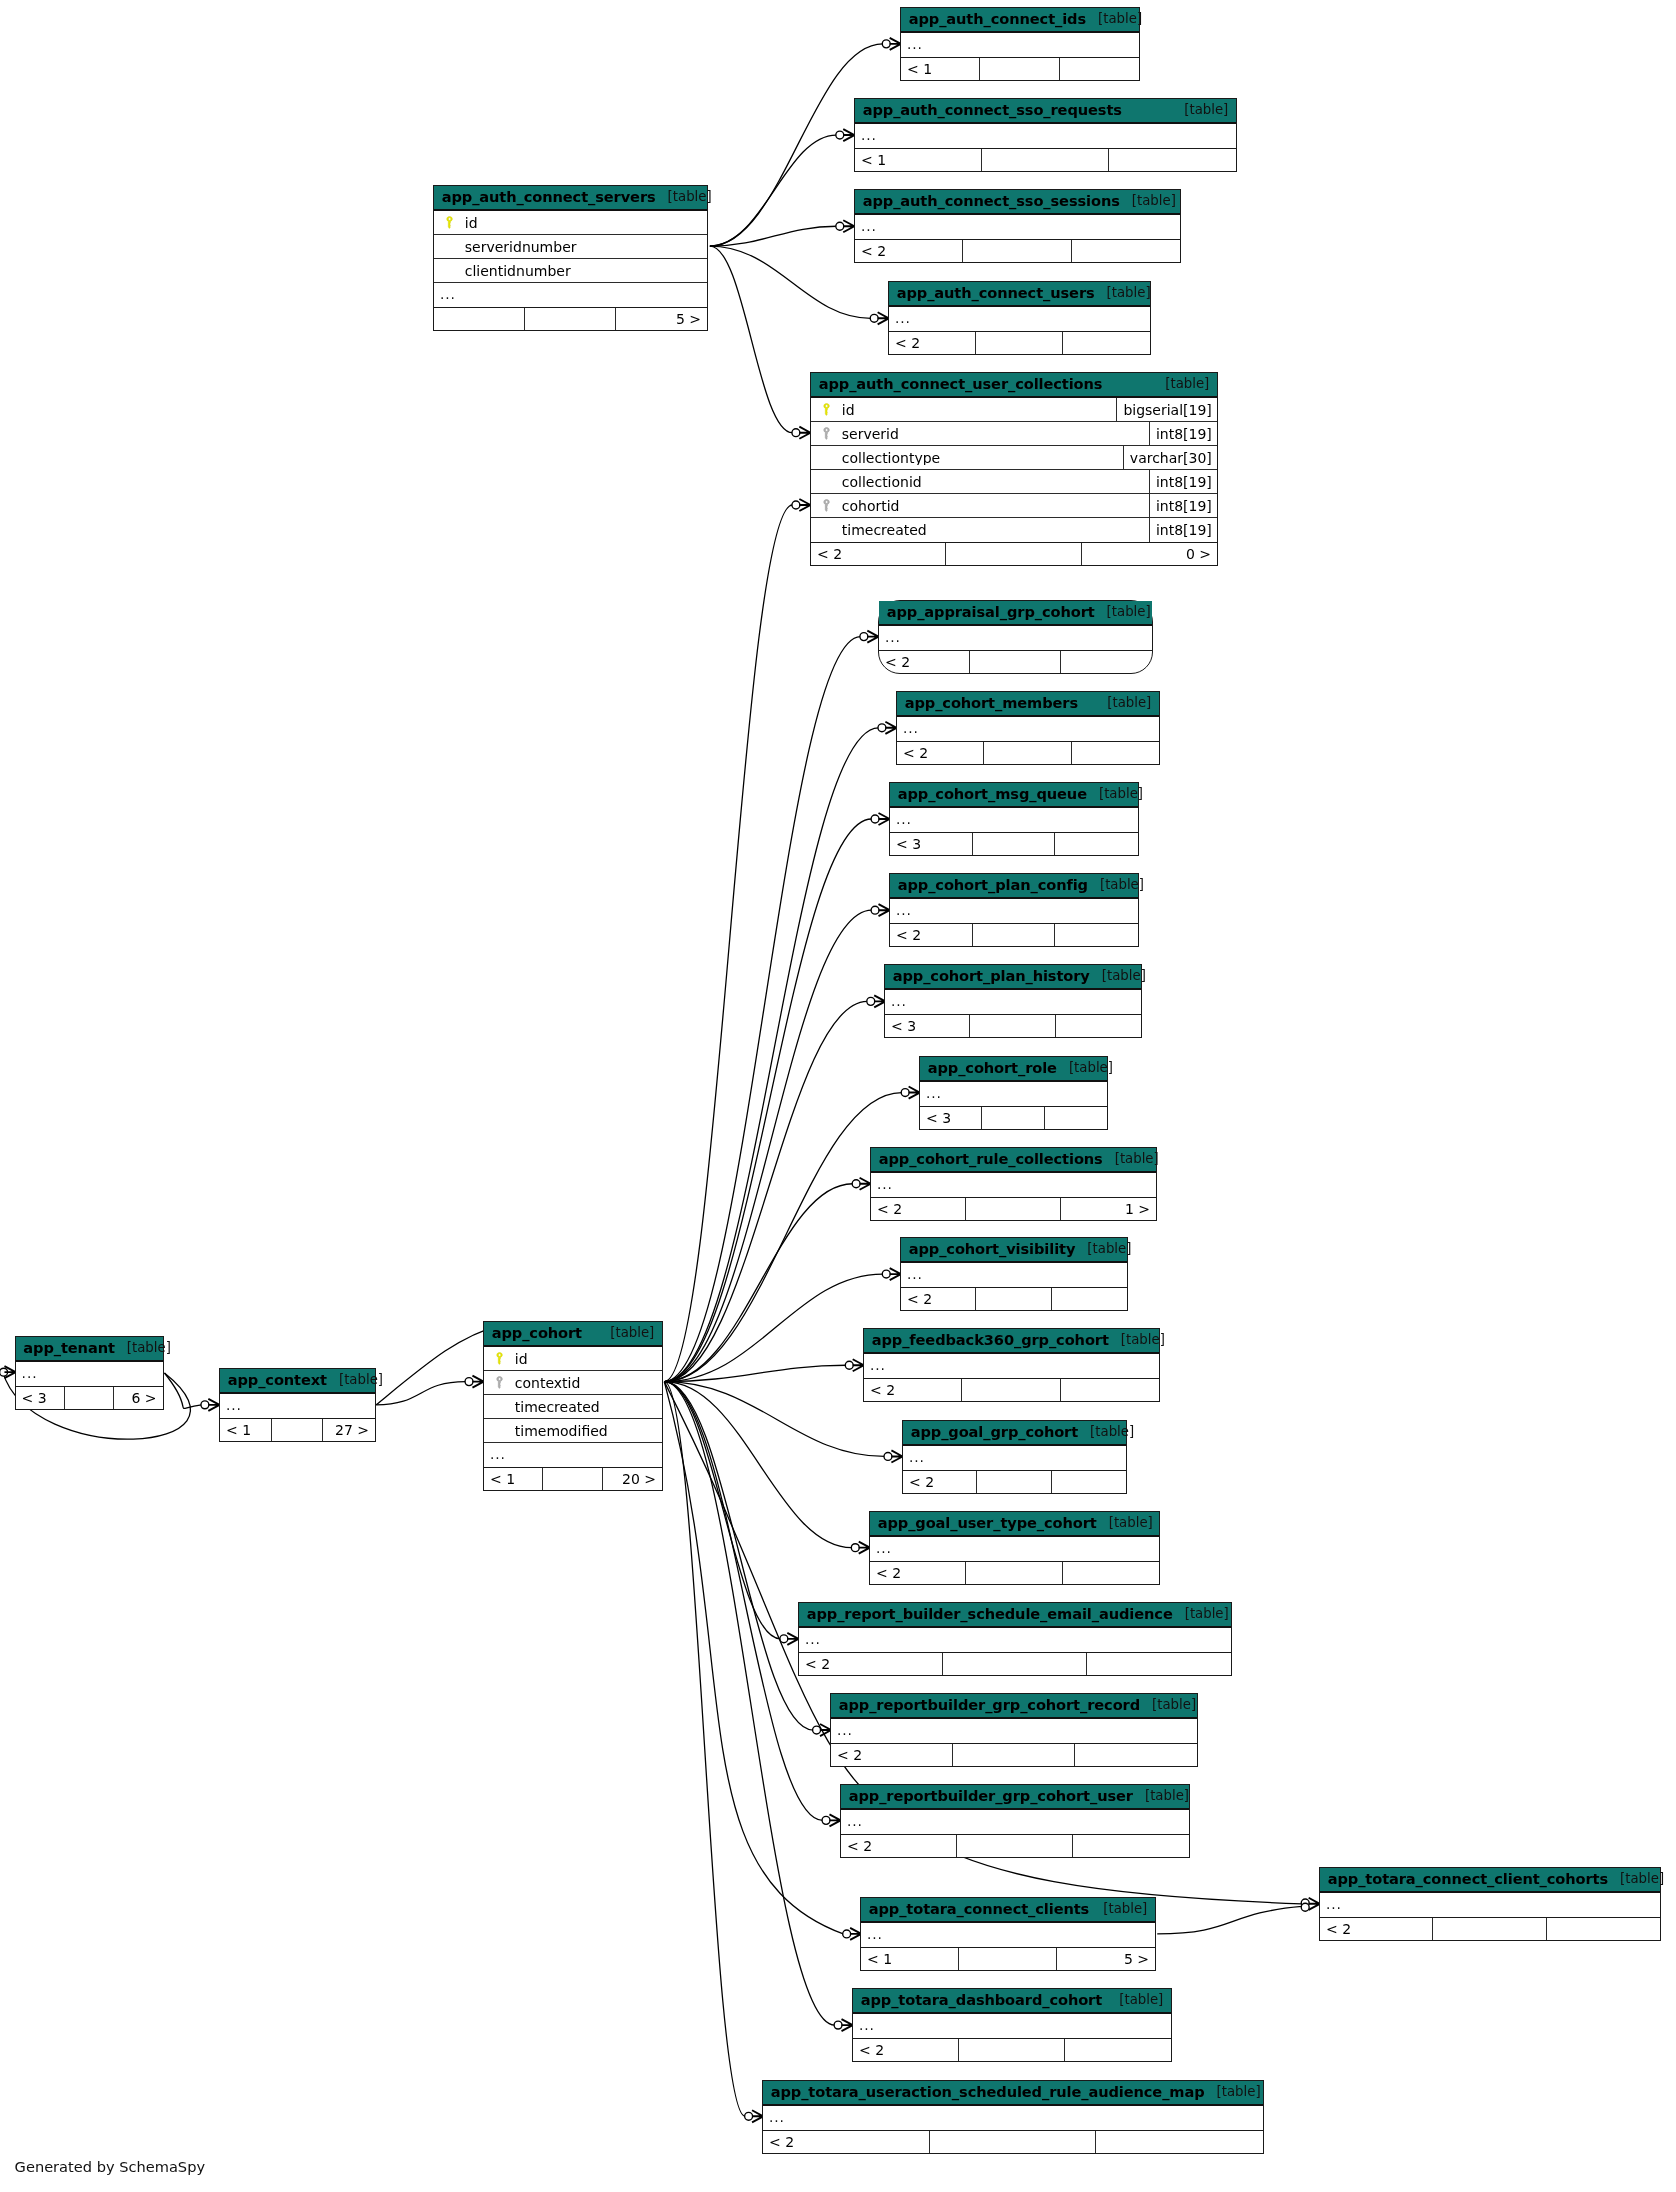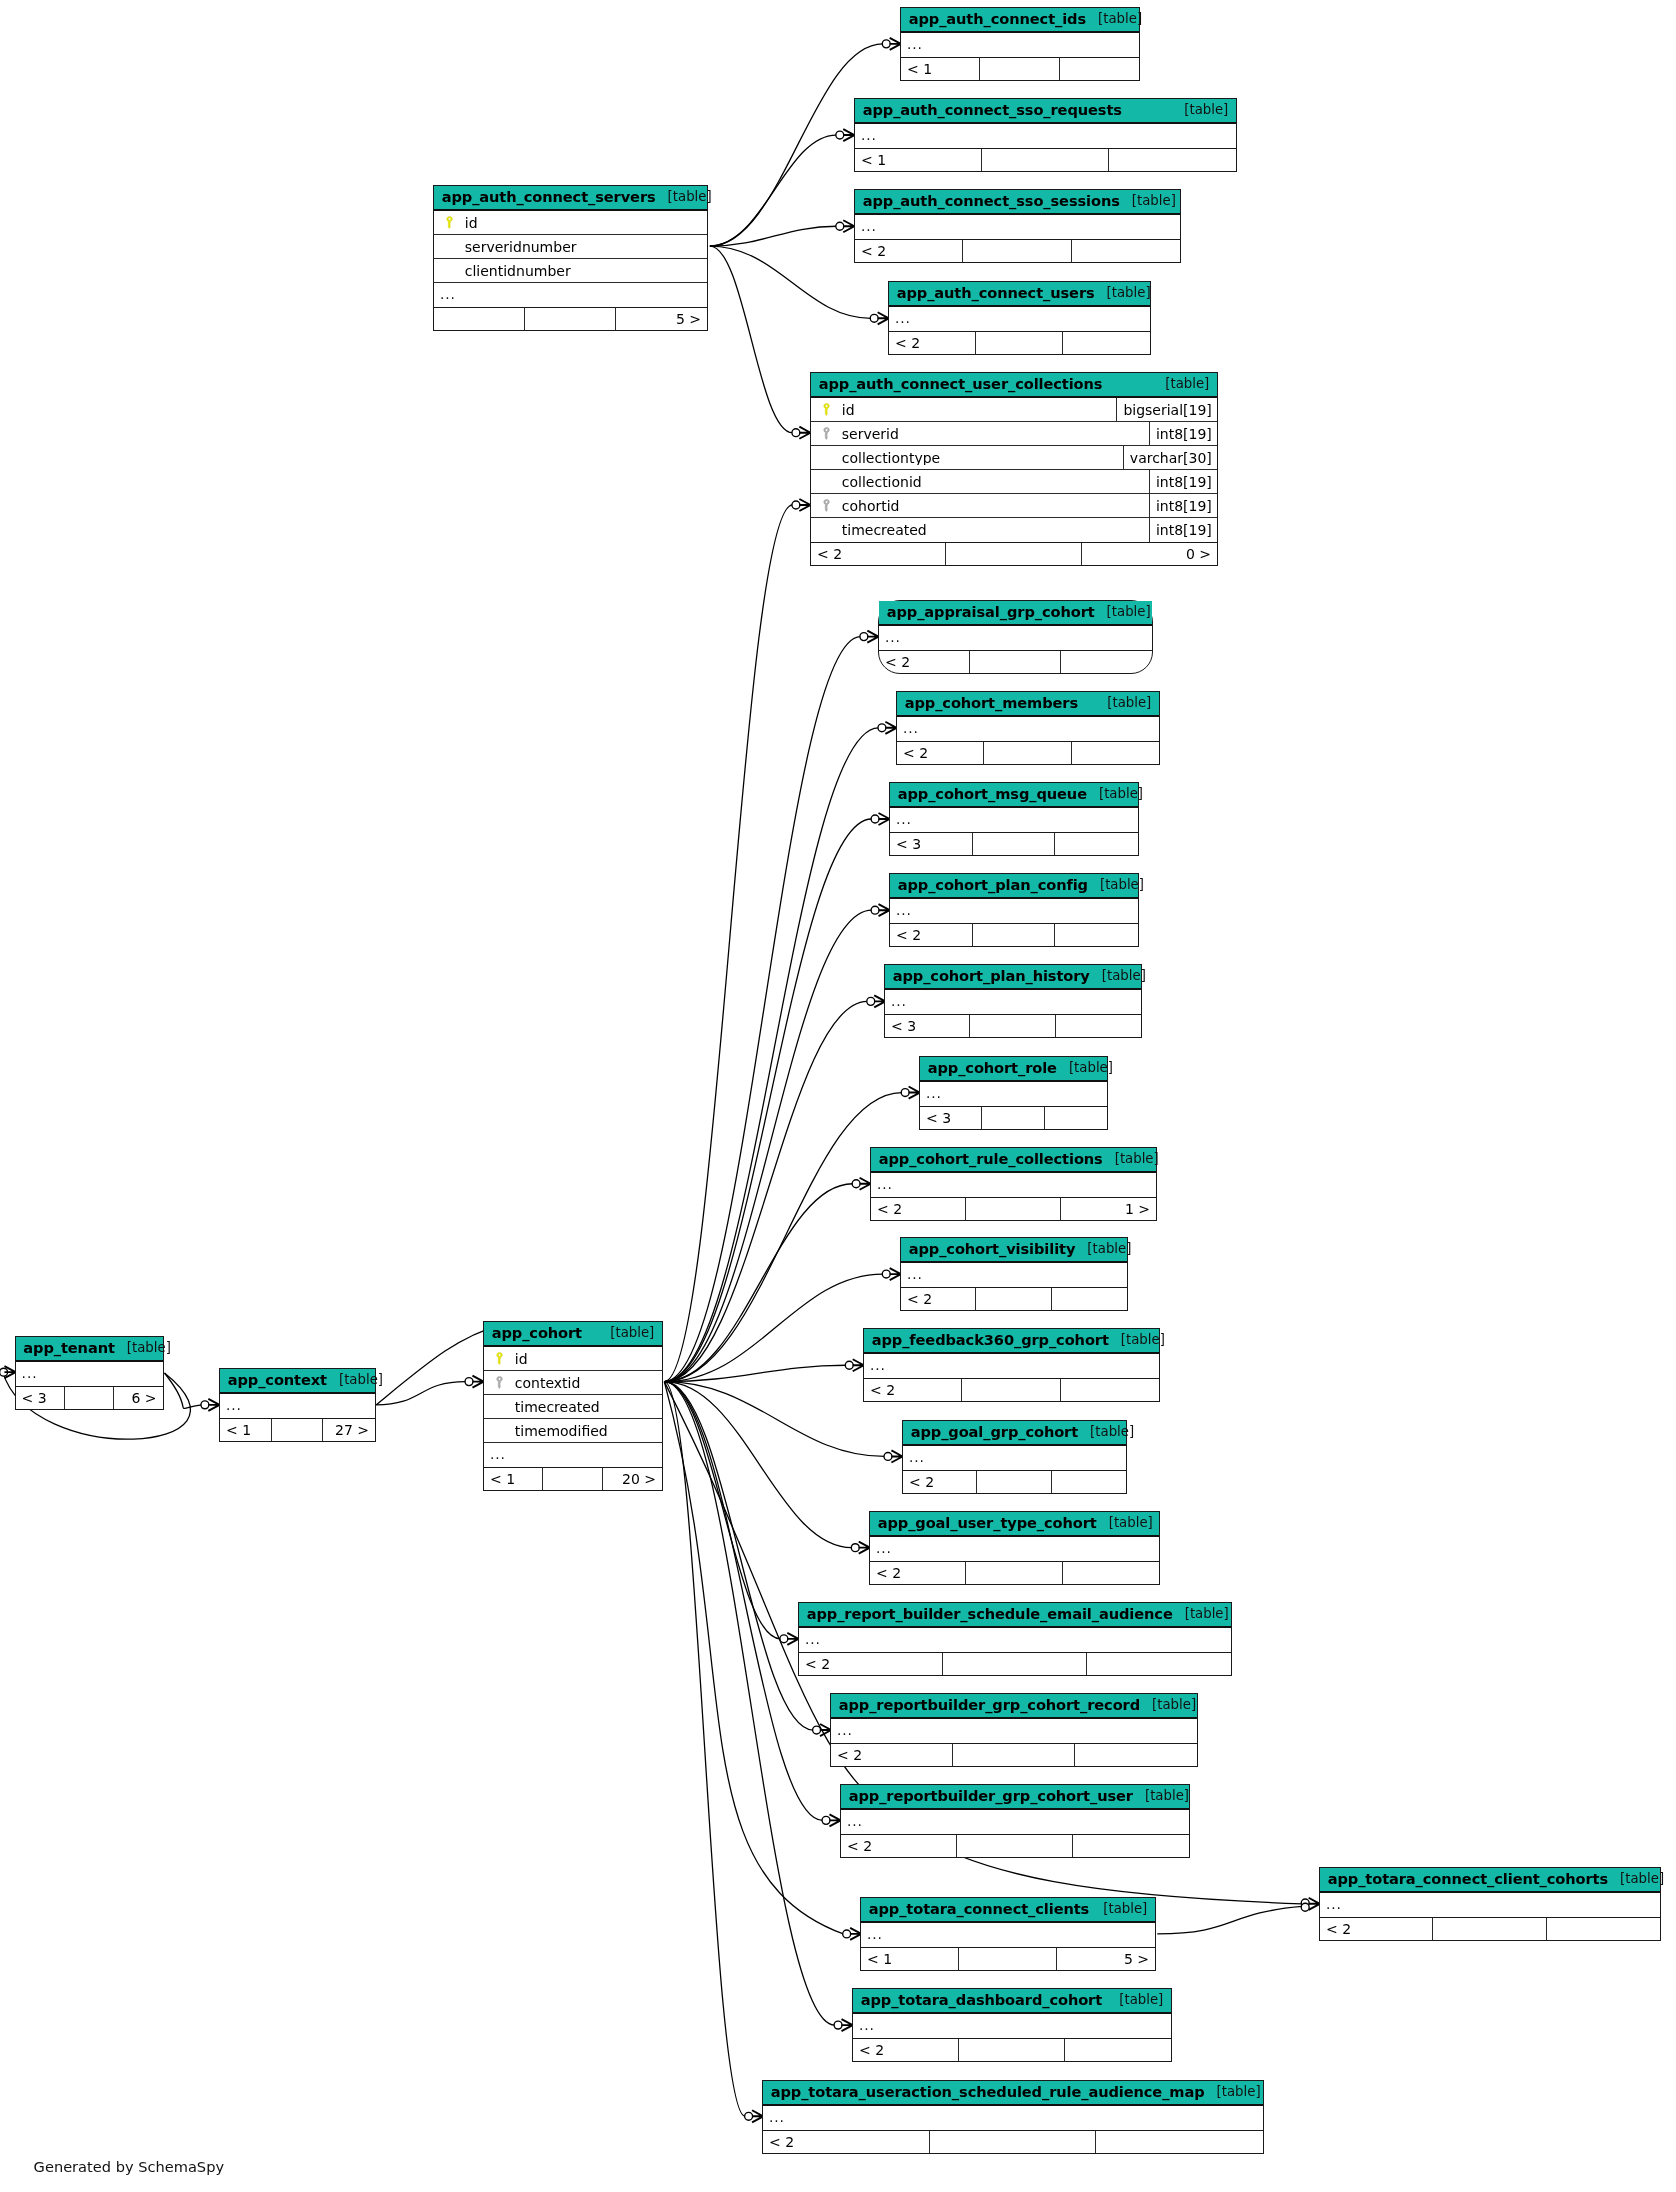--- a/index.html
+++ b/index.html
@@ -32,21 +32,21 @@
     border: 1.4px solid #1a1a1a;
     background: #ffffff;
     font-size: 14.6px;
     line-height: 1;
     color: #000000;
   }
   .node .hdr {
     display: flex;
     align-items: center;
     justify-content: space-between;
-    background: #14b8a6;
+    background: #0f766e;
     border-bottom: 2.1px solid #111111;
     padding: 4.3px 7.7px 5.2px 7.7px;
     height: 25px;
     box-sizing: border-box;
   }
   .node .hdr .tname {
     font-weight: bold;
     font-size: 14.6px;
     letter-spacing: -0.1px;
     white-space: nowrap;
@@ -116,21 +116,20 @@
   .node .foot .fc:last-child { border-right: none; }
   .node .foot .fc.left { justify-content: flex-start; }
   .node .foot .fc.right { justify-content: flex-end; }
   
   .keyicon { width: 11.2px; height: 13px; display: block; }
   .caption {
     position: absolute;
     font-size: 14.6px;
     color: #111111;
     white-space: nowrap;
-    margin-left: 19px;
   }
 </style>
 </head>
 <body>
 
 <div id="canvas">
 
   <svg id="edges" viewBox="0 0 1949 2548" xmlns="http://www.w3.org/2000/svg">
       <path d="M825 286 C909.42 286, 945.6 51, 1026 51" fill="none" stroke="#000000" stroke-width="1.5"></path>
       <circle cx="1030" cy="51" r="4.6" fill="#ffffff" stroke="#000000" stroke-width="1.6"></circle>

